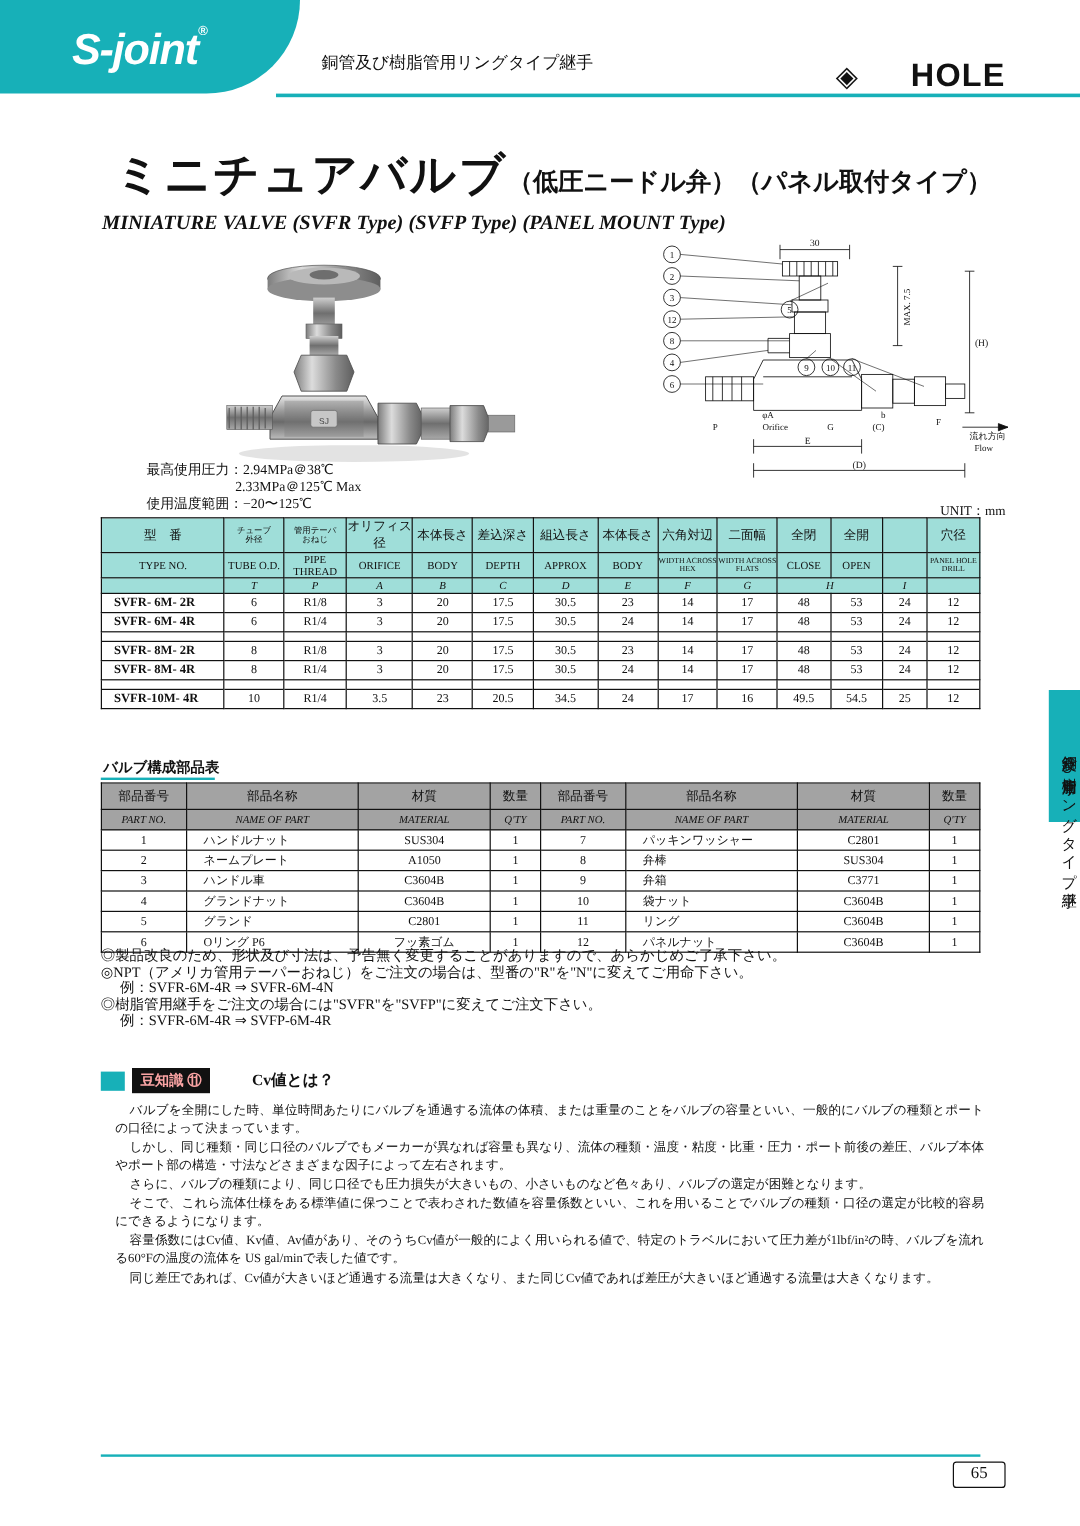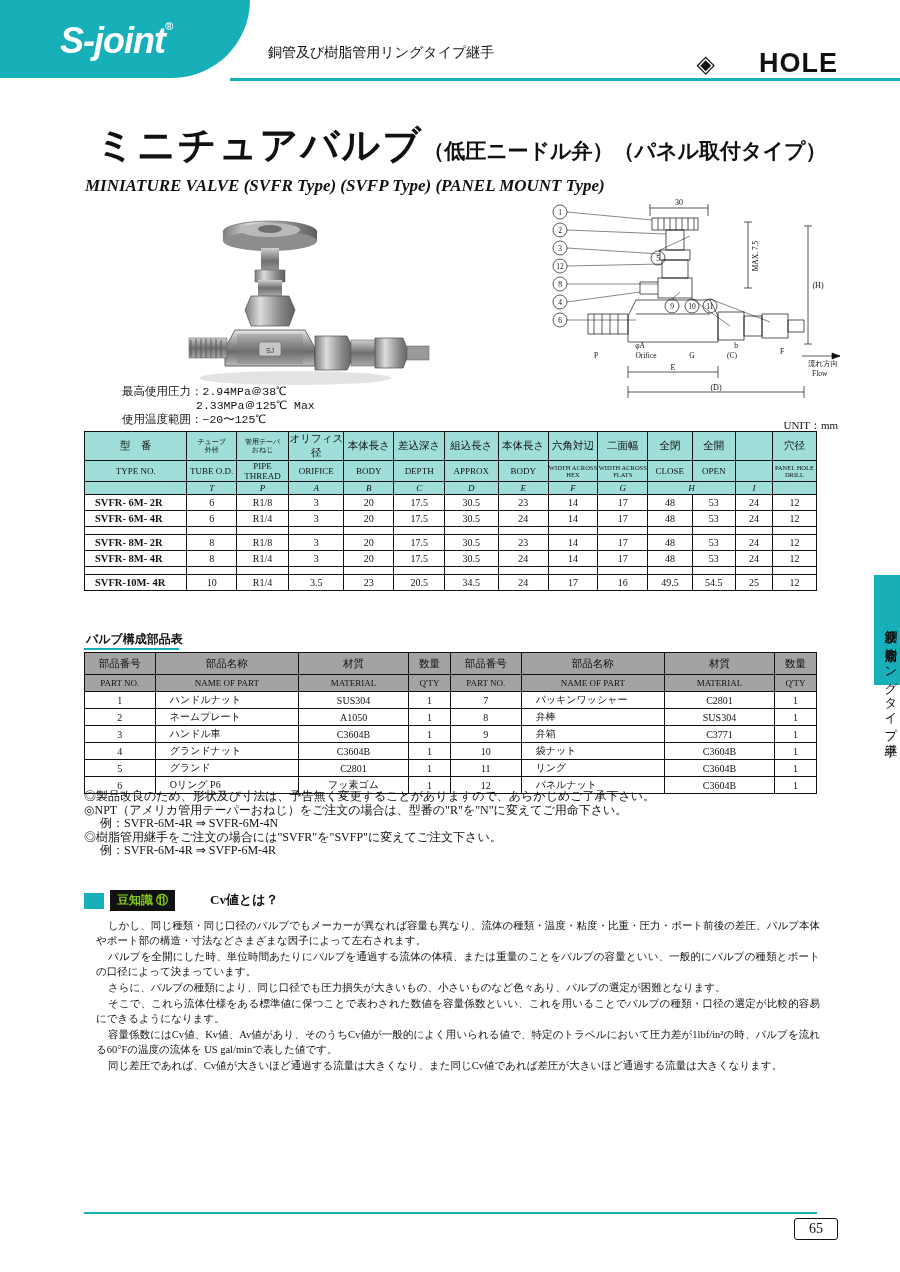--- a/index.html
+++ b/index.html
@@ -38,21 +38,21 @@
   }
   
   .photo{
     position:absolute;left:175px;top:210px;width:270px;height:195px;
   }
   .photo svg{display:block;}
   
   .drawing{position:absolute;left:540px;top:196px;width:320px;height:230px;}
   
   .press{
-    position:absolute;left:122px;top:385px;font-size:11.5px;line-height:14px;font-family:Liberation Mono, monospace;
+    position:absolute;left:122px;top:385px;font-size:11.5px;line-height:14px;
   }
   .unit-mm{position:absolute;right:62px;top:418px;font-size:11px;}
   
   table{border-collapse:collapse;}
   .t-main{
     position:absolute;left:84px;top:431px;width:733px;font-size:10px;text-align:center;
   }
   .t-main th,.t-main td{border:1px solid #111;padding:0;}
   .t-main thead th{background:#9fded9;font-weight:normal;}
   .hdr-jp{height:21px;font-size:10.5px;}
@@ -64,31 +64,31 @@
   .t-main .smalljp{font-size:7px;line-height:8px;display:block;}
   
   .parts-title{position:absolute;left:86px;top:631px;font-size:12px;font-weight:bold;}
   .parts-underline{position:absolute;left:84px;top:648px;width:95px;height:2px;background:#17b0b8;}
   .t-parts{
     position:absolute;left:84px;top:652px;width:733px;font-size:10px;text-align:center;
   }
   .t-parts th,.t-parts td{border:1px solid #111;padding:0;height:16px;}
   .t-parts thead th{background:#a3a3a3;font-weight:normal;}
   .t-parts .jp{height:22px;font-size:10.5px;}
-  .t-parts .en{height:15px;font-size:9px;}
+  .t-parts .en{height:15px;font-size:9px;font-style:italic;}
   .t-parts td.name{text-align:left;padding-left:14px;}
   
   .notes{
     position:absolute;left:84px;top:790px;font-size:12px;line-height:13.6px;
   }
   .notes .ind{padding-left:16px;}
   
   .know-bar{position:absolute;left:84px;top:893px;width:20px;height:16px;background:#17b0b8;}
   .know-tag{
-    position:absolute;left:110px;top:890px;background:#111;color:#84cc16;font-size:12px;
+    position:absolute;left:110px;top:890px;background:#111;color:#fca5a5;font-size:12px;
     padding:2px 7px;font-weight:bold;
   }
   .know-title{position:absolute;left:210px;top:891px;font-size:13px;font-weight:bold;}
   .know-body{
     position:absolute;left:96px;top:918px;width:724px;font-size:10.5px;line-height:15px;
     text-align:justify;
   }
   .know-body p{margin:0 0 1px 0;text-indent:12px;}
   
   .side-tab{
@@ -573,22 +573,22 @@
   <div>◎NPT（アメリカ管用テーパーおねじ）をご注文の場合は、型番の"R"を"N"に変えてご用命下さい。</div>
   <div class="ind">例：SVFR-6M-4R ⇒ SVFR-6M-4N</div>
   <div>◎樹脂管用継手をご注文の場合には"SVFR"を"SVFP"に変えてご注文下さい。</div>
   <div class="ind">例：SVFR-6M-4R ⇒ SVFP-6M-4R</div>
 </div>
 
 <div class="know-bar"></div>
 <div class="know-tag">豆知識 ⑪</div>
 <div class="know-title">Cv値とは？</div>
 <div class="know-body">
+  <p>バルブを全開にした時、単位時間あたりにバルブを通過する流体の体積、または重量のことをバルブの容量といい、一般的にバルブの種類とポートの口径によって決まっています。</p>
   <p>しかし、同じ種類・同じ口径のバルブでもメーカーが異なれば容量も異なり、流体の種類・温度・粘度・比重・圧力・ポート前後の差圧、バルブ本体やポート部の構造・寸法などさまざまな因子によって左右されます。</p>
-  <p>バルブを全開にした時、単位時間あたりにバルブを通過する流体の体積、または重量のことをバルブの容量といい、一般的にバルブの種類とポートの口径によって決まっています。</p>
   <p>さらに、バルブの種類により、同じ口径でも圧力損失が大きいもの、小さいものなど色々あり、バルブの選定が困難となります。</p>
   <p>そこで、これら流体仕様をある標準値に保つことで表わされた数値を容量係数といい、これを用いることでバルブの種類・口径の選定が比較的容易にできるようになります。</p>
   <p>容量係数にはCv値、Kv値、Av値があり、そのうちCv値が一般的によく用いられる値で、特定のトラベルにおいて圧力差が1lbf/in²の時、バルブを流れる60°Fの温度の流体を US gal/minで表した値です。</p>
   <p>同じ差圧であれば、Cv値が大きいほど通過する流量は大きくなり、また同じCv値であれば差圧が大きいほど通過する流量は大きくなります。</p>
 </div>
 
 <div class="side-tab"></div>
 <div class="side-text">銅管及び樹脂管用リングタイプ継手</div>
 
 <div class="foot-rule"></div>

